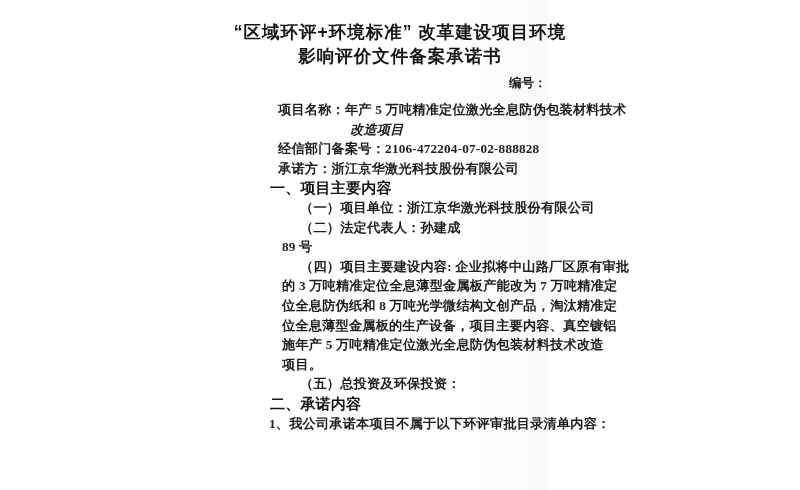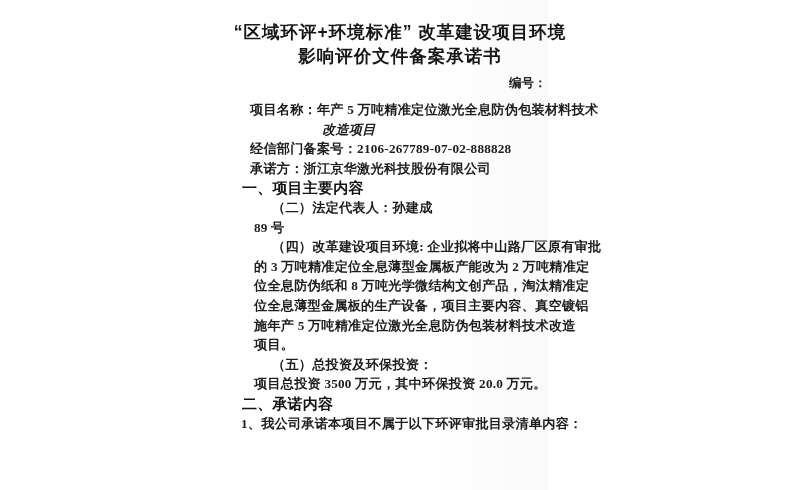--- a/index.html
+++ b/index.html
@@ -53,21 +53,21 @@
     left: 241px;
     top: 100px;
     width: 350px;
     font-size: 13.2px;
     line-height: 19.6px;
     font-weight: 600;
     letter-spacing: 0.2px;
     color: #1d1d1d;
     white-space: nowrap;
   }
-  .line { display: block; }
+  .line { display: block; margin-left: 28px; }
   .l-label  { padding-left: 9px;  }   
   .l-wrap2  { padding-left: 81px; font-style: italic; }   
   .l-head   {
     padding-left: 1px;
     font-family: "Liberation Sans", "DejaVu Sans", sans-serif;
     font-weight: 700;
     font-size: 15px;
     color: #141414;
   }
   .l-item   { padding-left: 31px; }   
@@ -85,35 +85,35 @@
     <div>“区域环评+环境标准” 改革建设项目环境</div>
     <div>影响评价文件备案承诺书</div>
   </div>
 
   <div class="serial">编号：</div>
 
   <div class="content">
     <div class="line l-label"><span>项目名称：</span><span class="val">年产 5 万吨精准定位激光全息防伪包装材料技术</span></div>
     <div class="line l-wrap2">改造项目</div>
 
-    <div class="line l-label"><span>经信部门备案号：</span><span class="val">2106-267789-07-02-888828</span></div>
+    <div class="line l-label"><span>经信部门备案号：</span><span class="val">2106-472204-07-02-888828</span></div>
 
     <div class="line l-label"><span>承诺方：</span><span class="val">浙江京华激光科技股份有限公司</span></div>
 
     <div class="line l-head">一、项目主要内容</div>
 
+    <div class="line l-item">（一）项目单位：浙江京华激光科技股份有限公司</div>
     <div class="line l-item">（二）法定代表人：孙建成</div>
     <div class="line l-cont">89 号</div>
 
-    <div class="line l-item">（四）改革建设项目环境: 企业拟将中山路厂区原有审批</div>
-    <div class="line l-cont">的 3 万吨精准定位全息薄型金属板产能改为 2 万吨精准定</div>
+    <div class="line l-item">（四）项目主要建设内容: 企业拟将中山路厂区原有审批</div>
+    <div class="line l-cont">的 3 万吨精准定位全息薄型金属板产能改为 7 万吨精准定</div>
     <div class="line l-cont">位全息防伪纸和 8 万吨光学微结构文创产品，淘汰精准定</div>
     <div class="line l-cont">位全息薄型金属板的生产设备，项目主要内容、真空镀铝</div>
     <div class="line l-cont">施年产 5 万吨精准定位激光全息防伪包装材料技术改造</div>
     <div class="line l-cont">项目。</div>
 
     <div class="line l-item">（五）总投资及环保投资：</div>
-    <div class="line l-cont">项目总投资 3500 万元，其中环保投资 20.0 万元。</div>
 
     <div class="line l-head">二、承诺内容</div>
     <div class="line l-num">1、我公司承诺本项目不属于以下环评审批目录清单内容：</div>
   </div>
 </div>
 
 </body></html>

